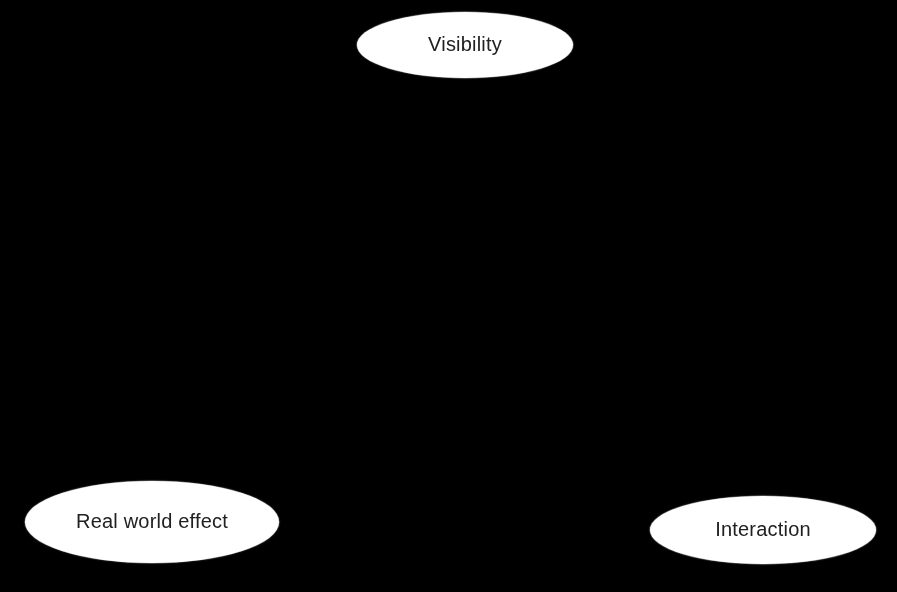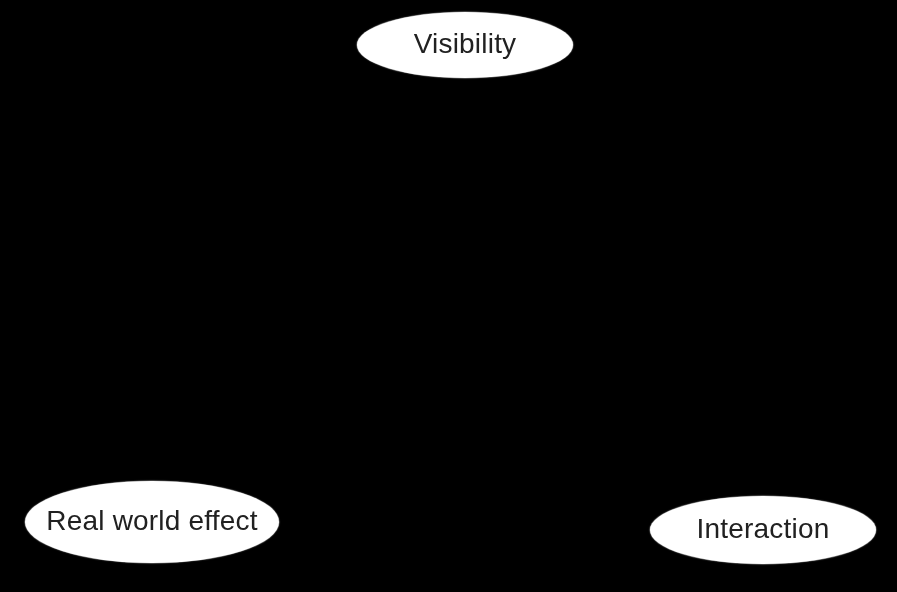--- a/index.html
+++ b/index.html
@@ -19,21 +19,21 @@
     position: absolute;
     background: #ffffff;
     border-radius: 50%;
     display: flex;
     align-items: center;
     justify-content: center;
     box-shadow: 0 0 1px 0.5px rgba(255,255,255,0.55); 
   }
   .node .node-label {
     color: #212121;
-    font-size: 28px;
+    font-size: 20px;
     font-weight: 400;
     letter-spacing: 0.2px;
     white-space: nowrap;
     line-height: 1;
     transform: translateY(-1px);
   }
   
   .node-visibility        { left: 357px; top: 12px;  width: 216px; height: 66px; }
   .node-service           { left: 368px; top: 270px; width: 194px; height: 64px; }
   .node-real-world-effect { left: 25px;  top: 481px; width: 254px; height: 82px; }

